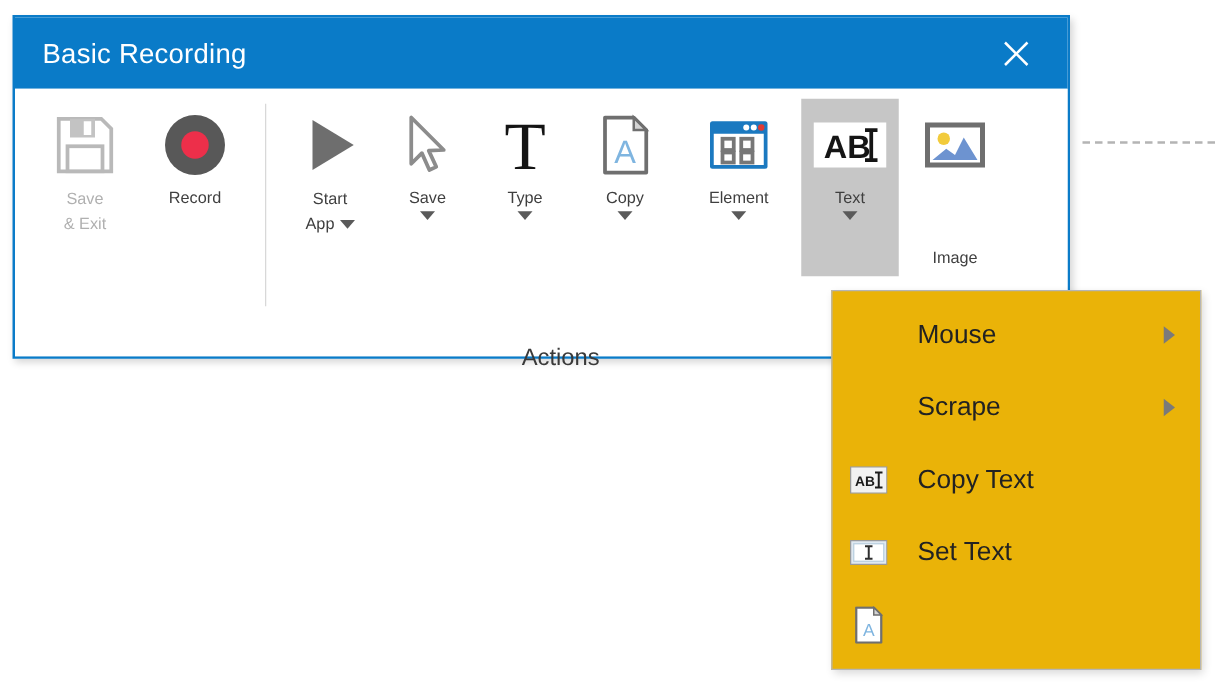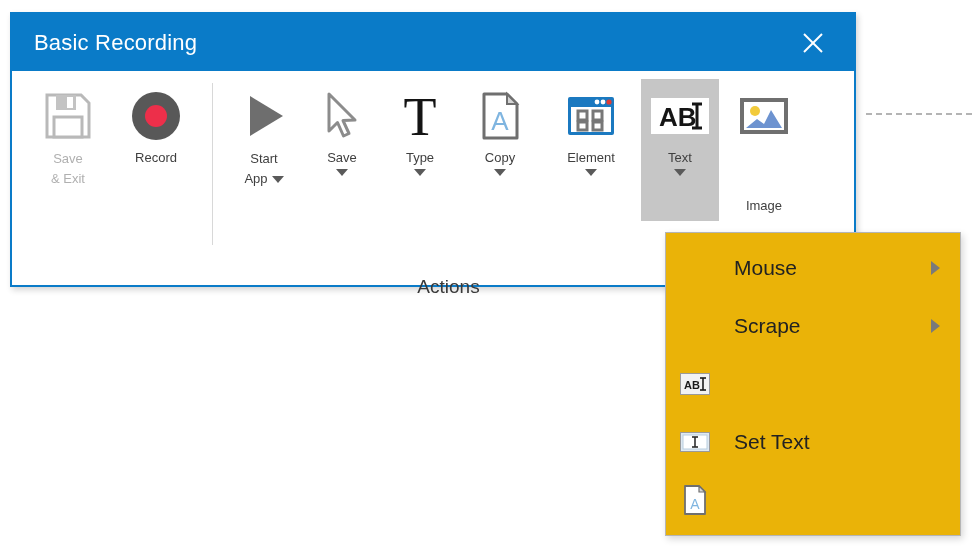--- a/index.html
+++ b/index.html
@@ -371,20 +371,21 @@
         <svg width="30" height="22" viewBox="0 0 30 22">
           <rect x="0.5" y="0.5" width="29" height="21" fill="#f2f2f2" stroke="#9a9a9a"></rect>
           <text x="4" y="16" font-family="'Liberation Sans', sans-serif" font-size="11" font-weight="bold" fill="#1b1b1b">AB</text>
           <g stroke="#1b1b1b" stroke-width="1.6">
             <line x1="23" y1="5" x2="23" y2="17"></line>
             <line x1="20" y1="5" x2="26" y2="5"></line>
             <line x1="20" y1="17" x2="26" y2="17"></line>
           </g>
         </svg>
       </div>
+      <div class="menu-label">Copy Text</div>
     </div>
 
     <div class="menu-item">
       <div class="menu-ico">
         <svg width="30" height="20" viewBox="0 0 30 20">
           <rect x="0.5" y="0.5" width="29" height="19" fill="#dfe9f2" stroke="#9a9a9a"></rect>
           <rect x="3" y="3" width="24" height="14" fill="#ffffff" stroke="#b9cede"></rect>
           <g stroke="#2e2e2e" stroke-width="1.6">
             <line x1="15" y1="5" x2="15" y2="15"></line>
             <line x1="12" y1="5" x2="18" y2="5"></line>

